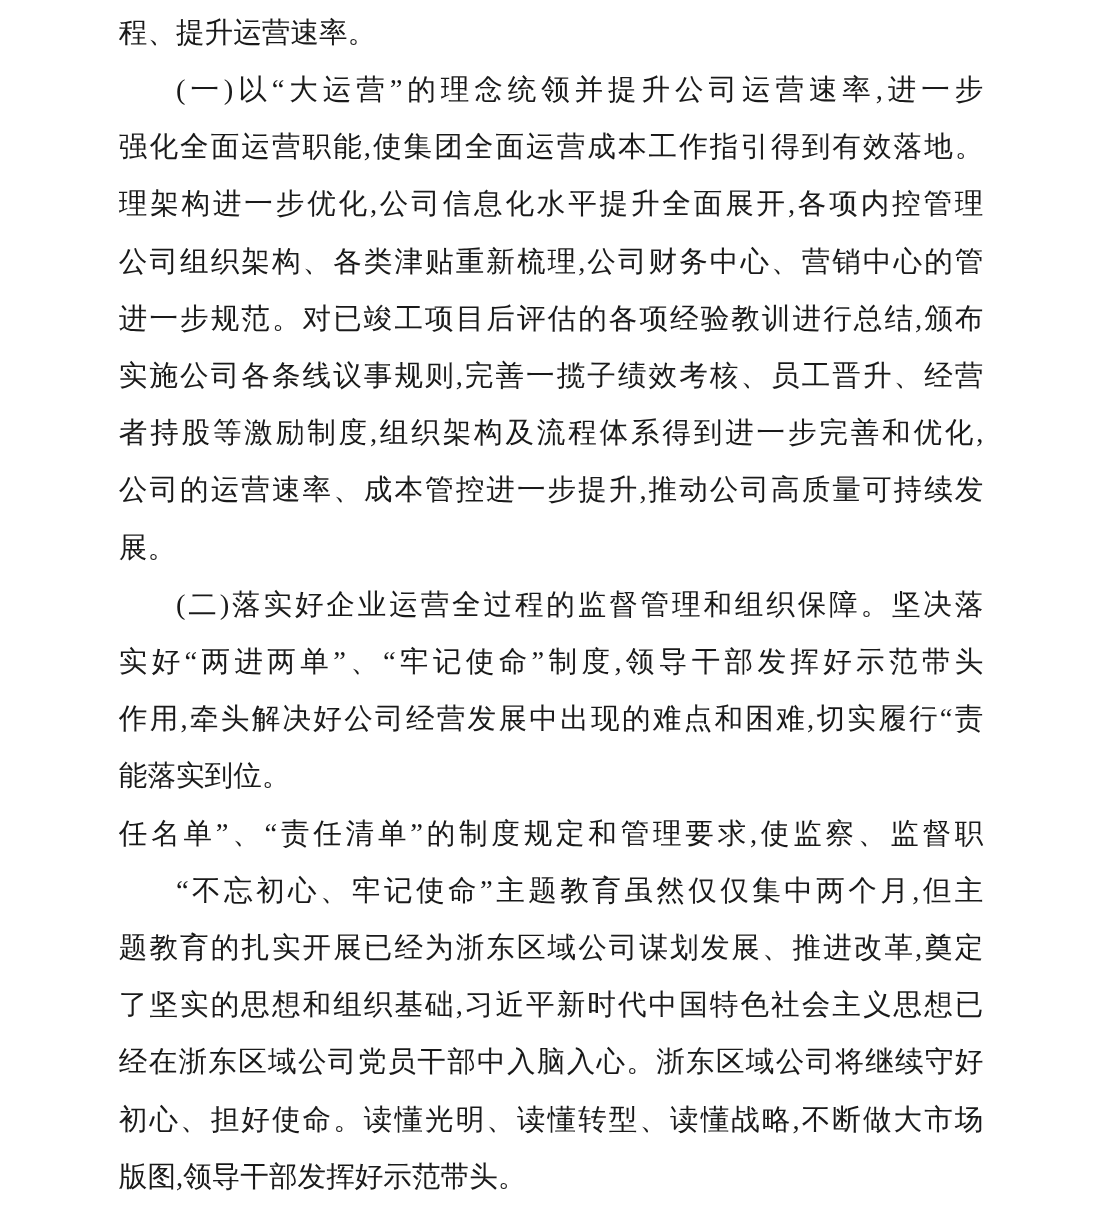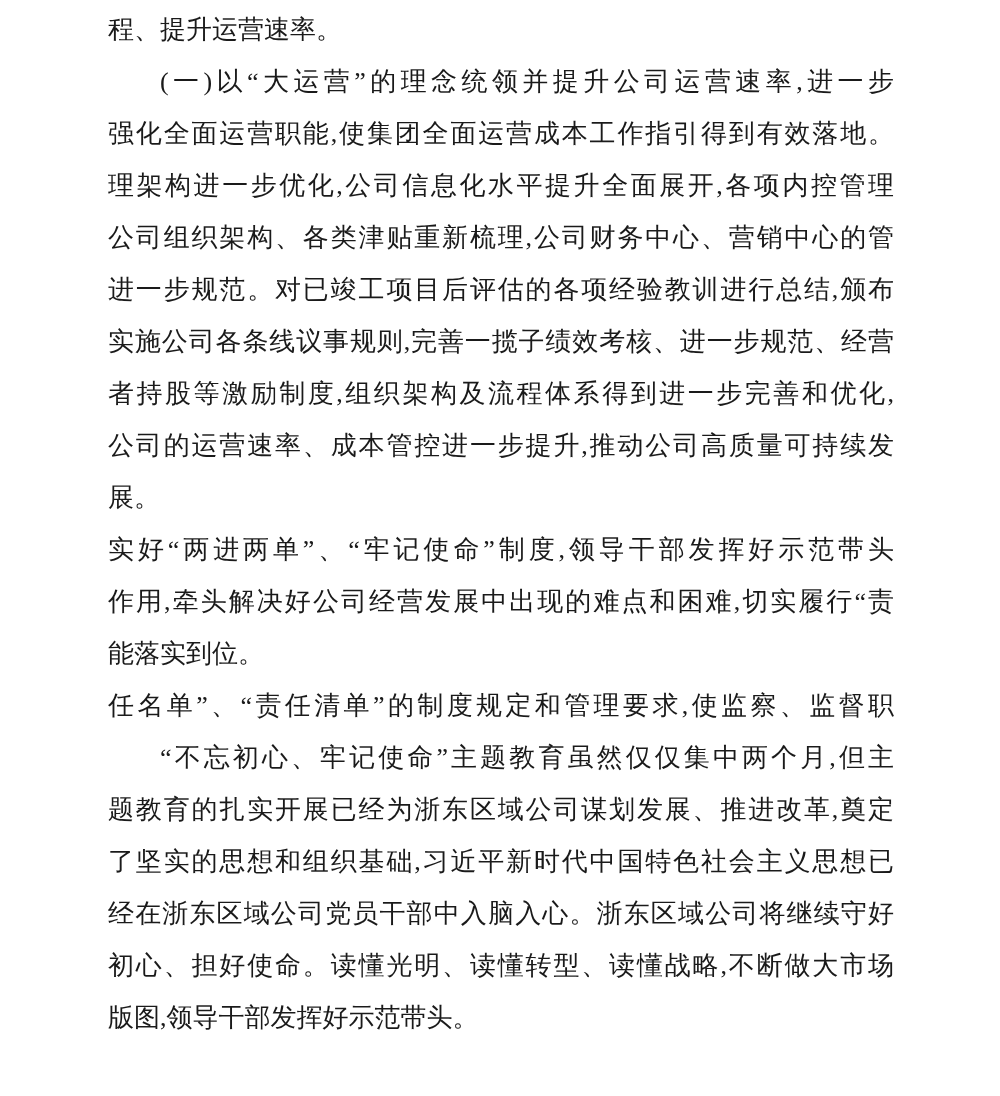--- a/index.html
+++ b/index.html
@@ -46,24 +46,25 @@
 <body>
 
 <div class="page" style="color: rgb(26, 26, 26); background: rgb(255, 255, 255);">
   <div class="text-block">
       <div class="line">程、提升运营速率。</div>
       <div class="line indent fill">(一)以“大运营”的理念统领并提升公司运营速率,进一步</div>
       <div class="line fill">强化全面运营职能,使集团全面运营成本工作指引得到有效落地。</div>
       <div class="line fill">理架构进一步优化,公司信息化水平提升全面展开,各项内控管理</div>
       <div class="line fill">公司组织架构、各类津贴重新梳理,公司财务中心、营销中心的管</div>
       <div class="line fill">进一步规范。对已竣工项目后评估的各项经验教训进行总结,颁布</div>
-      <div class="line fill">实施公司各条线议事规则,完善一揽子绩效考核、进一步规范、经营</div>
+      <div class="line fill">实施公司各条线议事规则,完善一揽子绩效考核、员工晋升、经营</div>
       <div class="line fill">者持股等激励制度,组织架构及流程体系得到进一步完善和优化,</div>
       <div class="line fill">公司的运营速率、成本管控进一步提升,推动公司高质量可持续发</div>
       <div class="line">展。</div>
+      <div class="line indent fill">(二)落实好企业运营全过程的监督管理和组织保障。坚决落</div>
       <div class="line fill">实好“两进两单”、“牢记使命”制度,领导干部发挥好示范带头</div>
       <div class="line fill">作用,牵头解决好公司经营发展中出现的难点和困难,切实履行“责</div>
       <div class="line">能落实到位。</div>
       <div class="line fill">任名单”、“责任清单”的制度规定和管理要求,使监察、监督职</div>
       <div class="line indent fill">“不忘初心、牢记使命”主题教育虽然仅仅集中两个月,但主</div>
       <div class="line fill">题教育的扎实开展已经为浙东区域公司谋划发展、推进改革,奠定</div>
       <div class="line fill">了坚实的思想和组织基础,习近平新时代中国特色社会主义思想已</div>
       <div class="line fill">经在浙东区域公司党员干部中入脑入心。浙东区域公司将继续守好</div>
       <div class="line fill">初心、担好使命。读懂光明、读懂转型、读懂战略,不断做大市场</div>
       <div class="line">版图,领导干部发挥好示范带头。</div>

